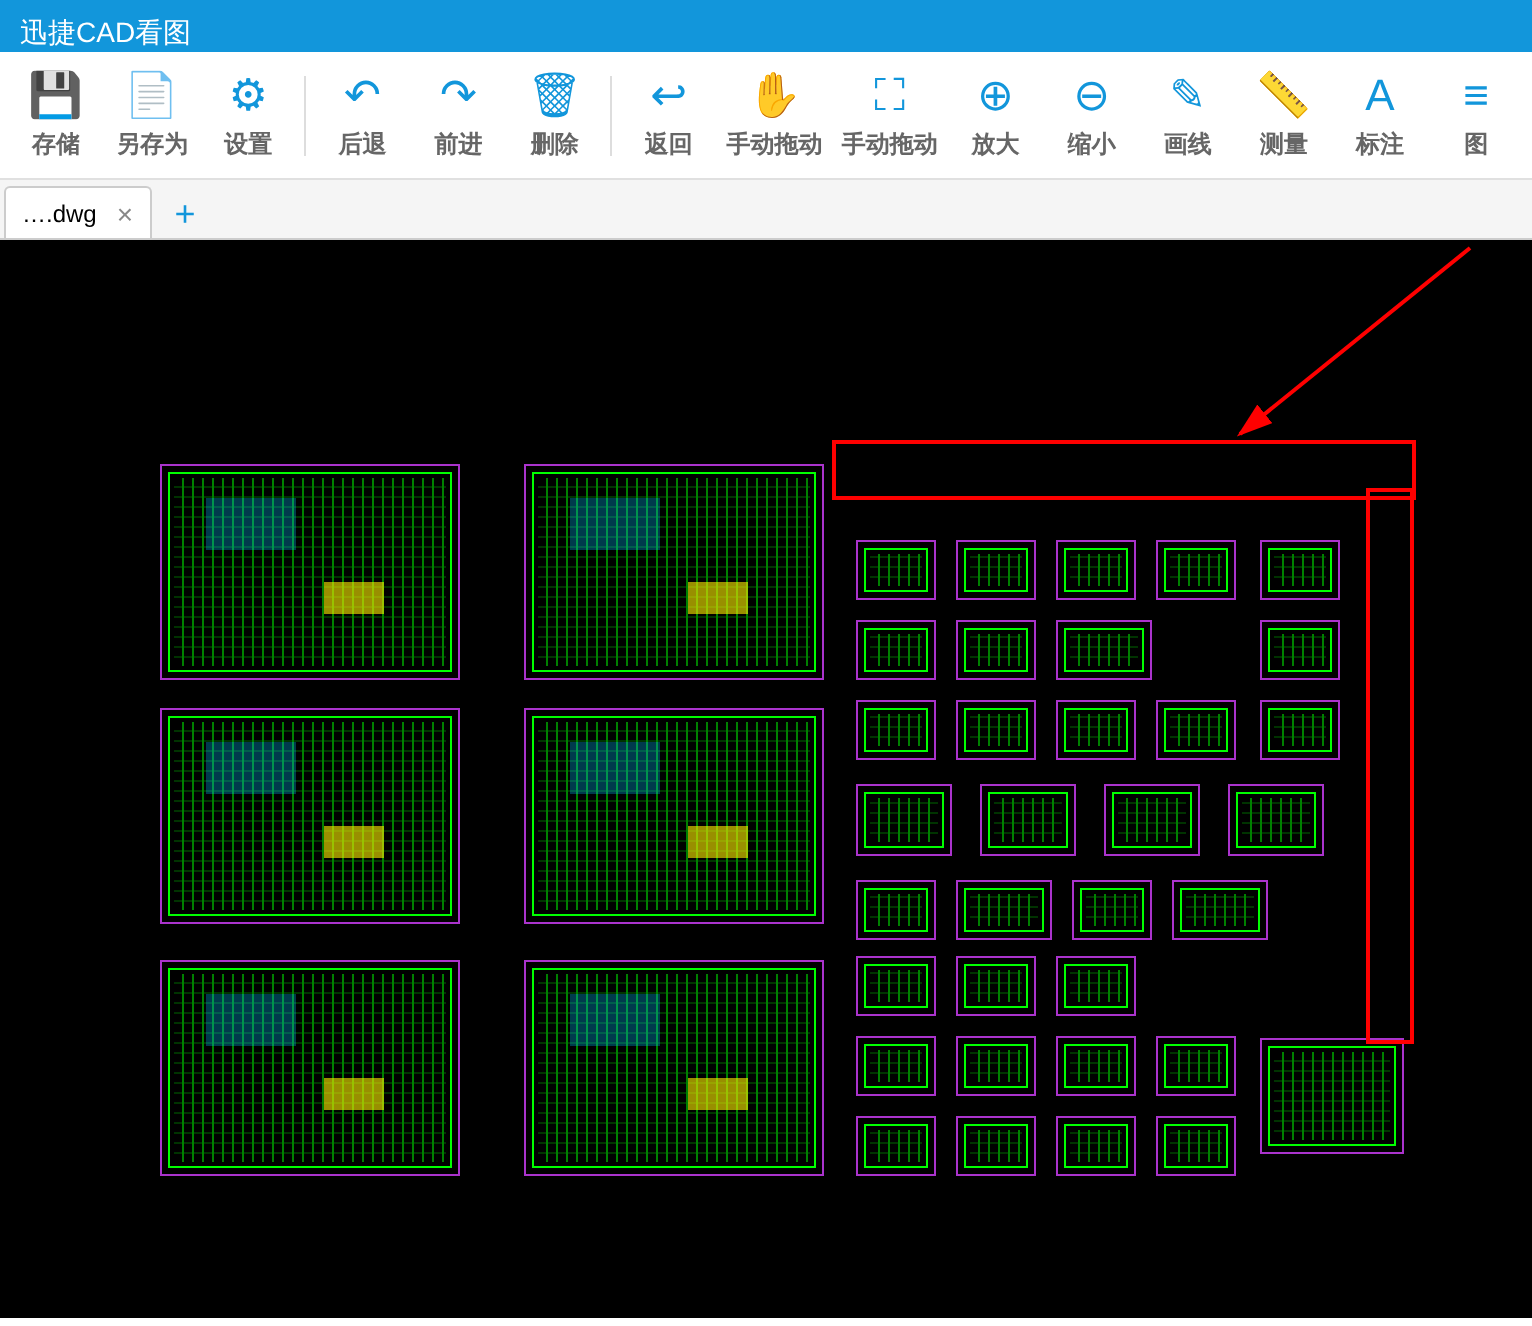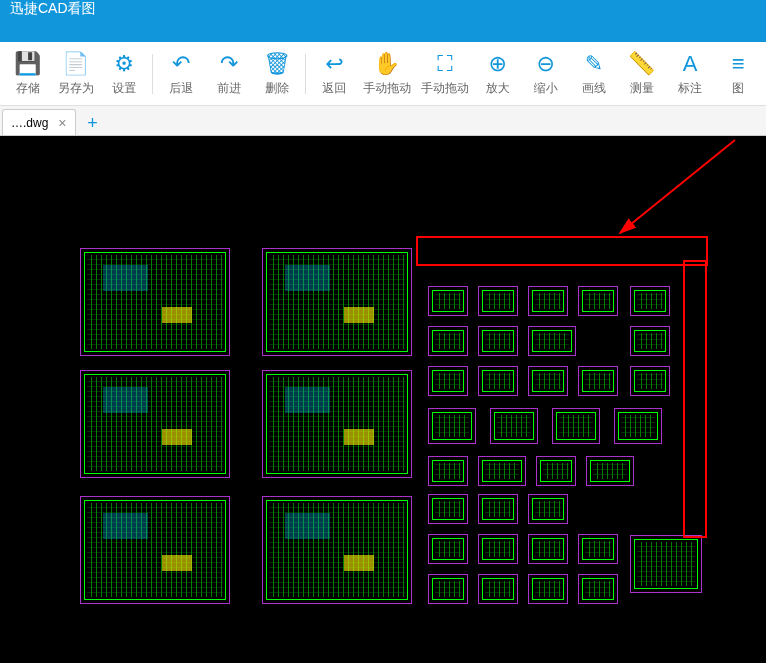--- a/index.html
+++ b/index.html
@@ -1,24 +1,24 @@
 <!DOCTYPE html>
 <html><head>
   <meta charset="utf-8">
   <style>
     * { margin: 0; padding: 0; box-sizing: border-box; }
     body { font-family: "Microsoft YaHei", sans-serif; width: 766px; height: 663px; overflow: hidden; background: #fff; }
     
-    .titlebar { background: #1296db; color: #fff; height: 42px; display: flex; align-items: flex-start; padding: 0 10px; font-size: 14px; }
+    .titlebar { background: #1296db; color: #fff; height: 26px; display: flex; align-items: flex-end; padding: 0 10px; font-size: 14px; }
     
     .toolbar { background: #fff; height: 64px; display: flex; align-items: center; border-bottom: 1px solid #e0e0e0; padding: 0 4px; }
     .tool-btn { display: flex; flex-direction: column; align-items: center; justify-content: center; width: 50px; height: 60px; cursor: pointer; color: #1296db; }
     .tool-btn.wide { width: 60px; }
     .tool-btn .icon { font-size: 22px; height: 28px; display: flex; align-items: center; justify-content: center; }
-    .tool-btn .label { font-size: 12px; color: #666; margin-top: 2px; }
+    .tool-btn .label { font-size: 12px; color: #666; margin-top: 2px; font-weight: bold; }
     .tool-sep { width: 1px; height: 40px; background: #ddd; margin: 0 4px; }
     
     .tabbar { background: #f5f5f5; height: 30px; display: flex; align-items: flex-end; border-bottom: 1px solid #ccc; }
     .tab { background: #fff; border: 1px solid #ccc; border-bottom: none; height: 26px; padding: 0 8px; display: flex; align-items: center; font-size: 12px; margin-left: 2px; border-radius: 3px 3px 0 0; }
     .tab-close { margin-left: 10px; color: #888; cursor: pointer; font-size: 14px; }
     .tab-add { width: 26px; height: 24px; display: flex; align-items: center; justify-content: center; color: #1296db; font-size: 18px; cursor: pointer; margin-left: 4px; }
     
     .canvas { background: #000; width: 766px; height: 539px; position: relative; overflow: hidden; }
     
     .drawing { position: absolute; border: 1px solid #aa33cc; }

